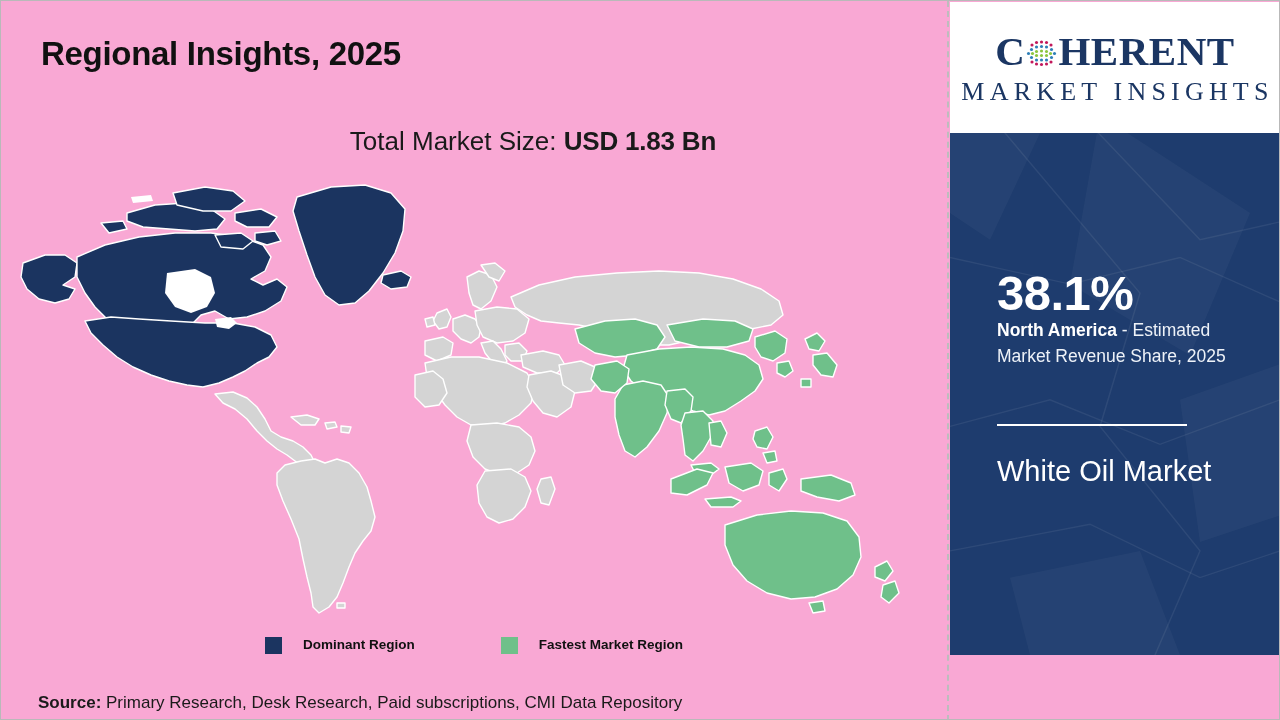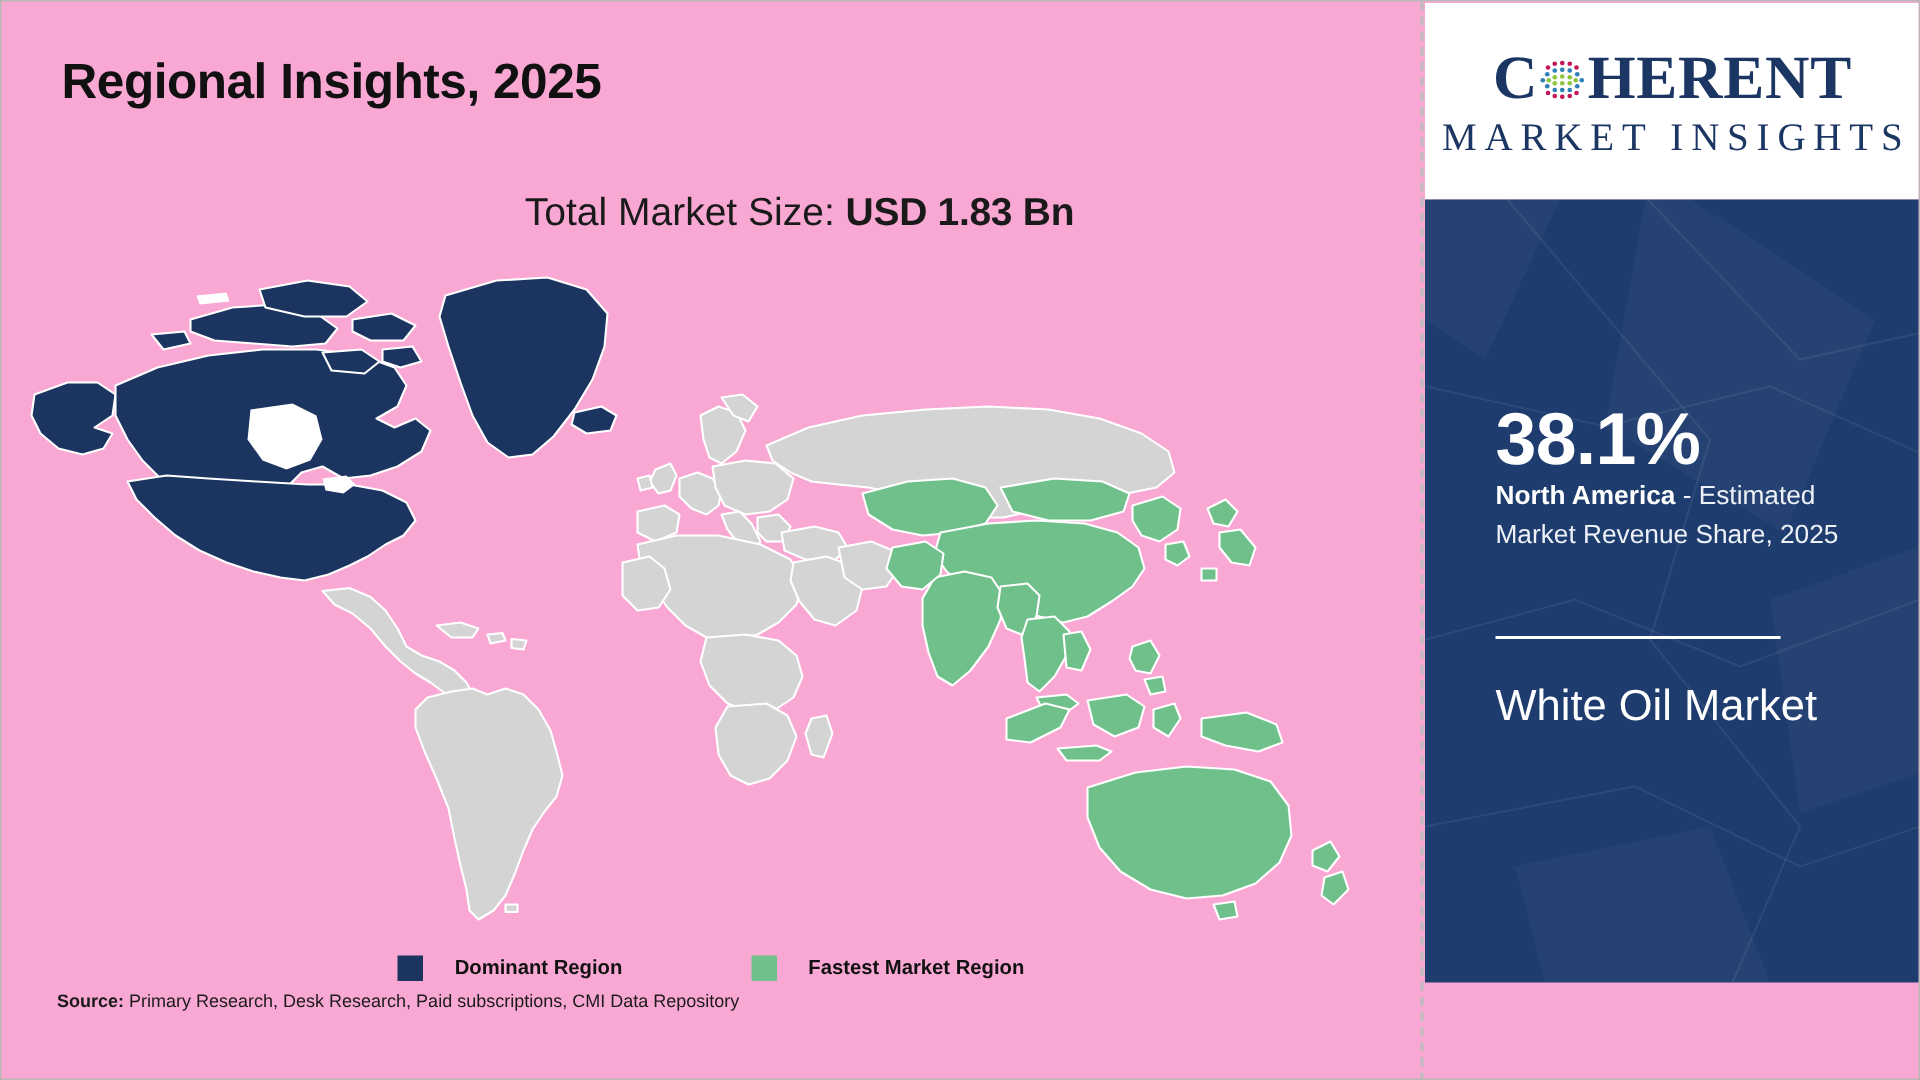--- a/index.html
+++ b/index.html
@@ -94,22 +94,22 @@
     font-size: 13.5px;
     font-weight: bold;
     color: #111111;
     white-space: nowrap;
   }
 
   
   #source-line {
     position: absolute;
     left: 37px;
-    top: 659px;
-    font-size: 12px;
+    top: 692px;
+    font-size: 17px;
     color: #1a1a1a;
     white-space: nowrap;
   }
   #source-prefix { font-weight: bold; }
 
   
   #vertical-divider {
     position: absolute;
     left: 946px;
     top: 0;

